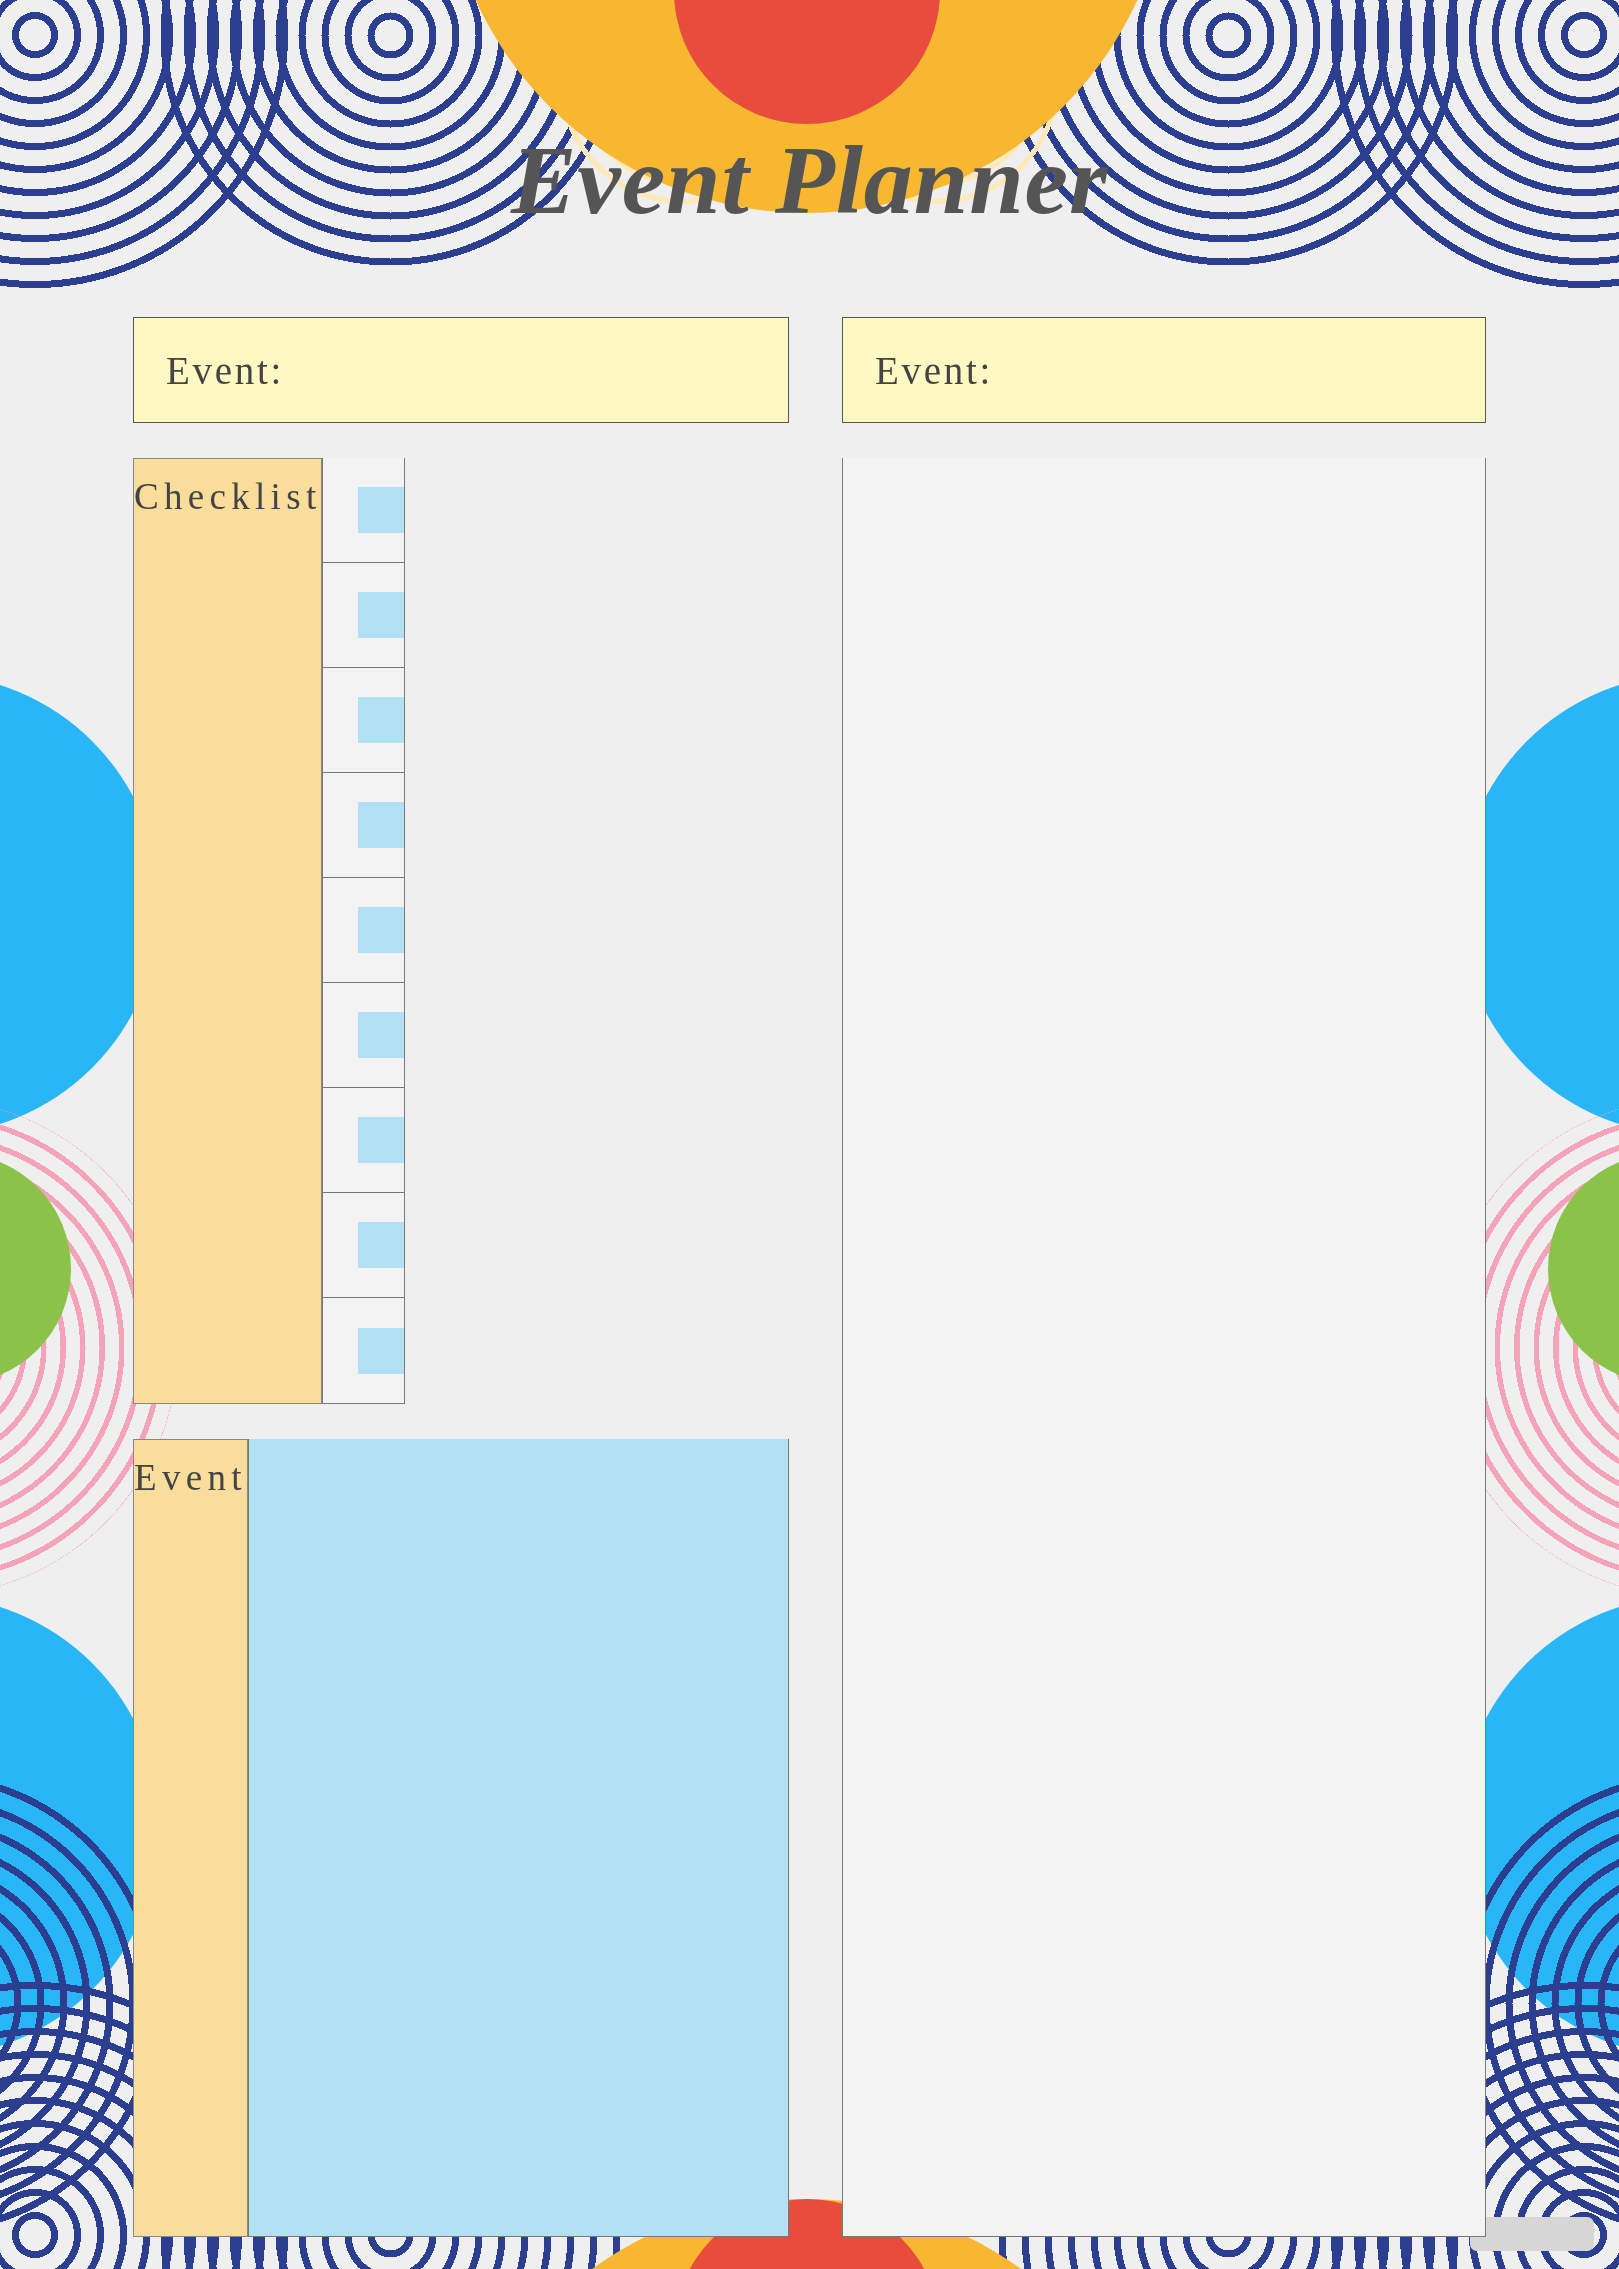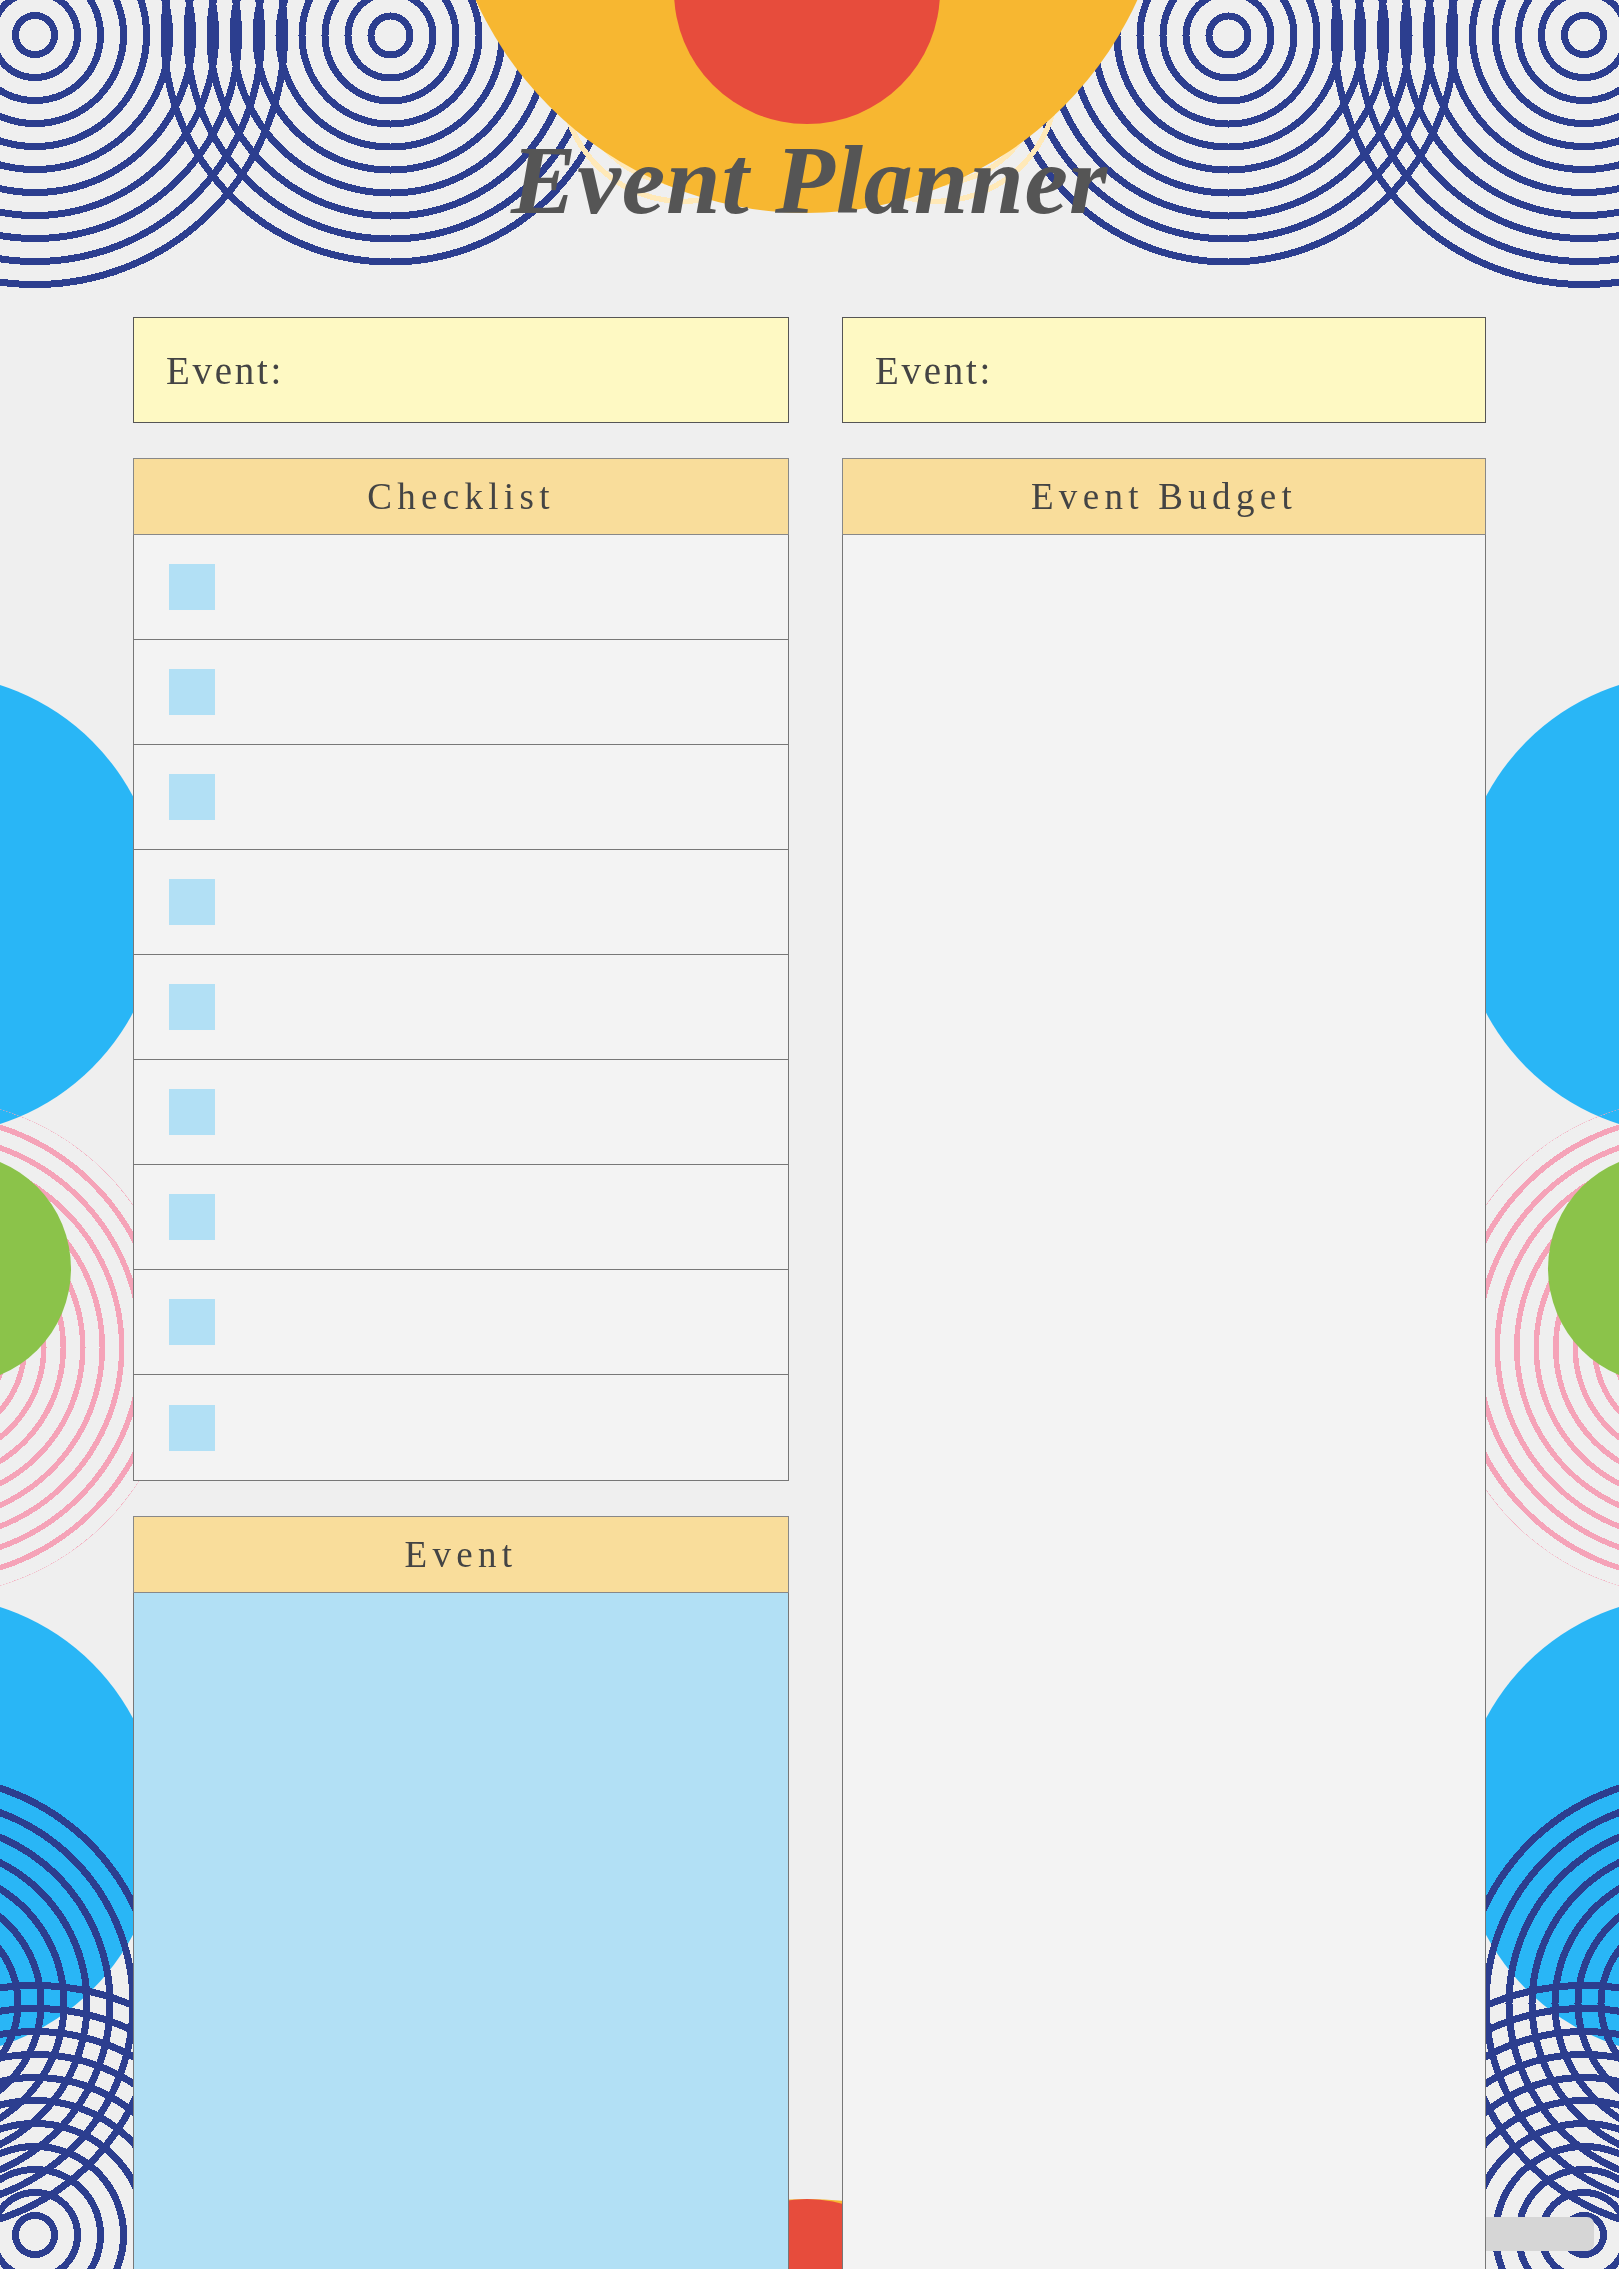--- a/index.html
+++ b/index.html
@@ -75,21 +75,21 @@
     background:#fef9c3;
     border:1.8px solid #555;
     height:106px;
     display:flex; align-items:center;
     padding:0 32px;
     font-size:39px;
     color:#444;
     letter-spacing:2.7px;
   }
 
-  .section { margin-top:35px; display:flex; flex-direction:column; }
+  .section { margin-top:35px; display:flex; }
   .section-header {
     background:#f9dd9b;
     border:0.9px solid #888;
     text-align:center;
     font-size:37px;
     color:#444;
     letter-spacing:5.3px;
     padding:16px 0;
     font-weight:500;
   }
@@ -209,21 +209,20 @@
         <div class="notes-body"></div>
       </div>
     </div>
 
     <div class="col-right">
       <div class="field">
         <span>Event:</span>
       </div>
 
       <div class="section budget" style="flex:1;">
-        <div class="section-header">Event Budget</div>
         <div class="budget-body"></div>
       </div>
     </div>
   </div>
 </div>
 
 <div class="watermark"></div>
 
 
 </body></html>

